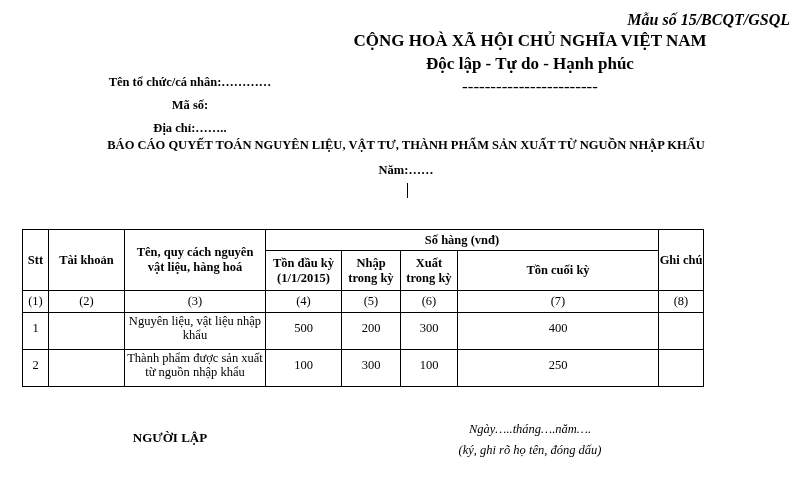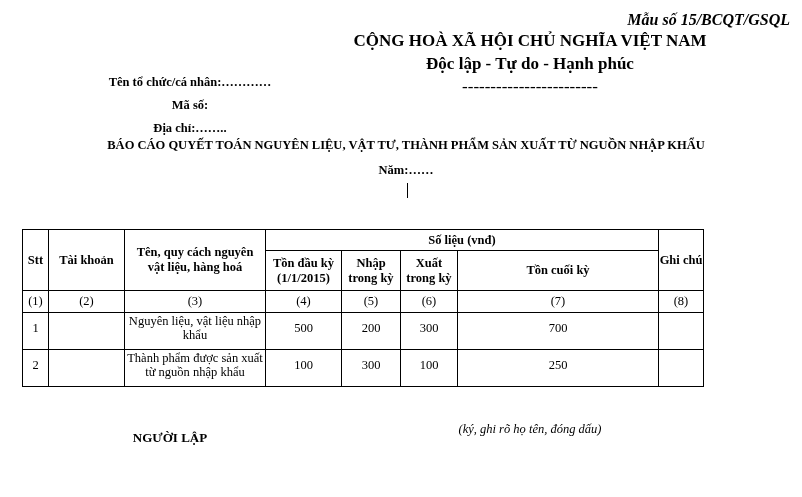--- a/index.html
+++ b/index.html
@@ -92,21 +92,21 @@
     <col style="width:59px">
     <col style="width:57px">
     <col style="width:201px">
     <col style="width:45px">
   </colgroup>
   <tbody>
       <tr class="r-top">
     <th rowspan="2">Stt</th>
     <th rowspan="2">Tài khoản</th>
     <th rowspan="2">Tên, quy cách nguyên vật liệu, hàng hoá</th>
-    <th colspan="4">Số liệu (vnđ)</th>
+    <th colspan="4">Số hàng (vnđ)</th>
     <th rowspan="2" style="padding:0">Ghi chú</th>
   </tr>
   <tr class="r-sub">
     <th>Tồn đầu kỳ (1/1/2015)</th>
     <th>Nhập trong kỳ</th>
     <th>Xuất trong kỳ</th>
     <th>Tồn cuối kỳ</th>
   </tr>
   <tr class="r-idx">
     <td>(1)</td>
@@ -118,35 +118,36 @@
     <td>(7)</td>
     <td>(8)</td>
   </tr>
   <tr class="r-data">
     <td class="cell-num">1</td>
     <td></td>
     <td class="item-name" style="white-space:normal">Nguyên liệu, vật liệu nhập khẩu</td>
     <td class="cell-num">500</td>
     <td class="cell-num">200</td>
     <td class="cell-num">300</td>
-    <td class="cell-num">700</td>
+    <td class="cell-num">400</td>
     <td></td>
   </tr>
   <tr class="r-data">
     <td class="cell-num">2</td>
     <td></td>
     <td class="item-name" style="white-space:normal">Thành phẩm được sản xuất từ nguồn nhập khẩu</td>
     <td class="cell-num">100</td>
     <td class="cell-num">300</td>
     <td class="cell-num">100</td>
     <td class="cell-num">250</td>
     <td></td>
   </tr>
 </tbody>
   </table>
 
 <div class="abs" id="preparer-block">
   <div class="b" style="height:21px">NGƯỜI LẬP</div>
 </div>
 
 <div class="abs" id="rep-block">
+  <div class="i" style="height:21px">Ngày…..tháng….năm….</div>
   <div class="i">(ký, ghi rõ họ tên, đóng dấu)</div>
 </div>
 
 </body></html>

